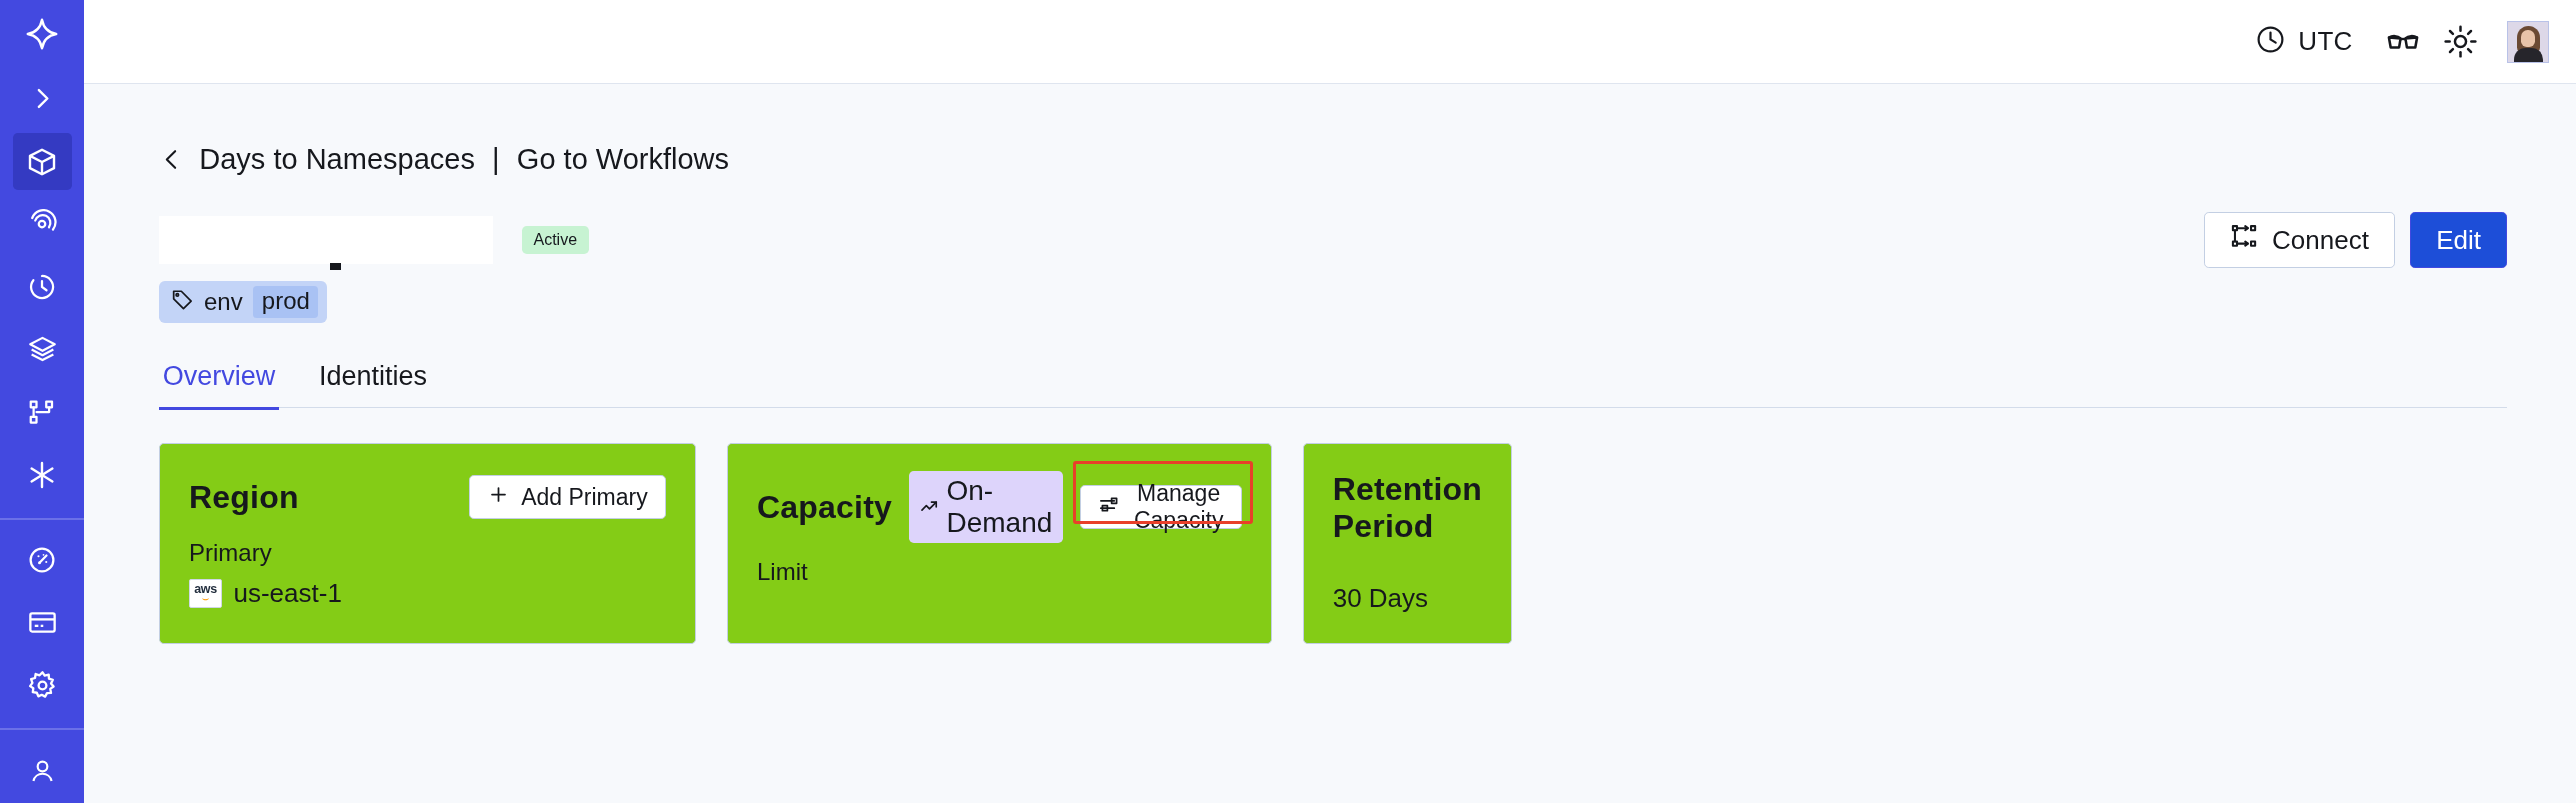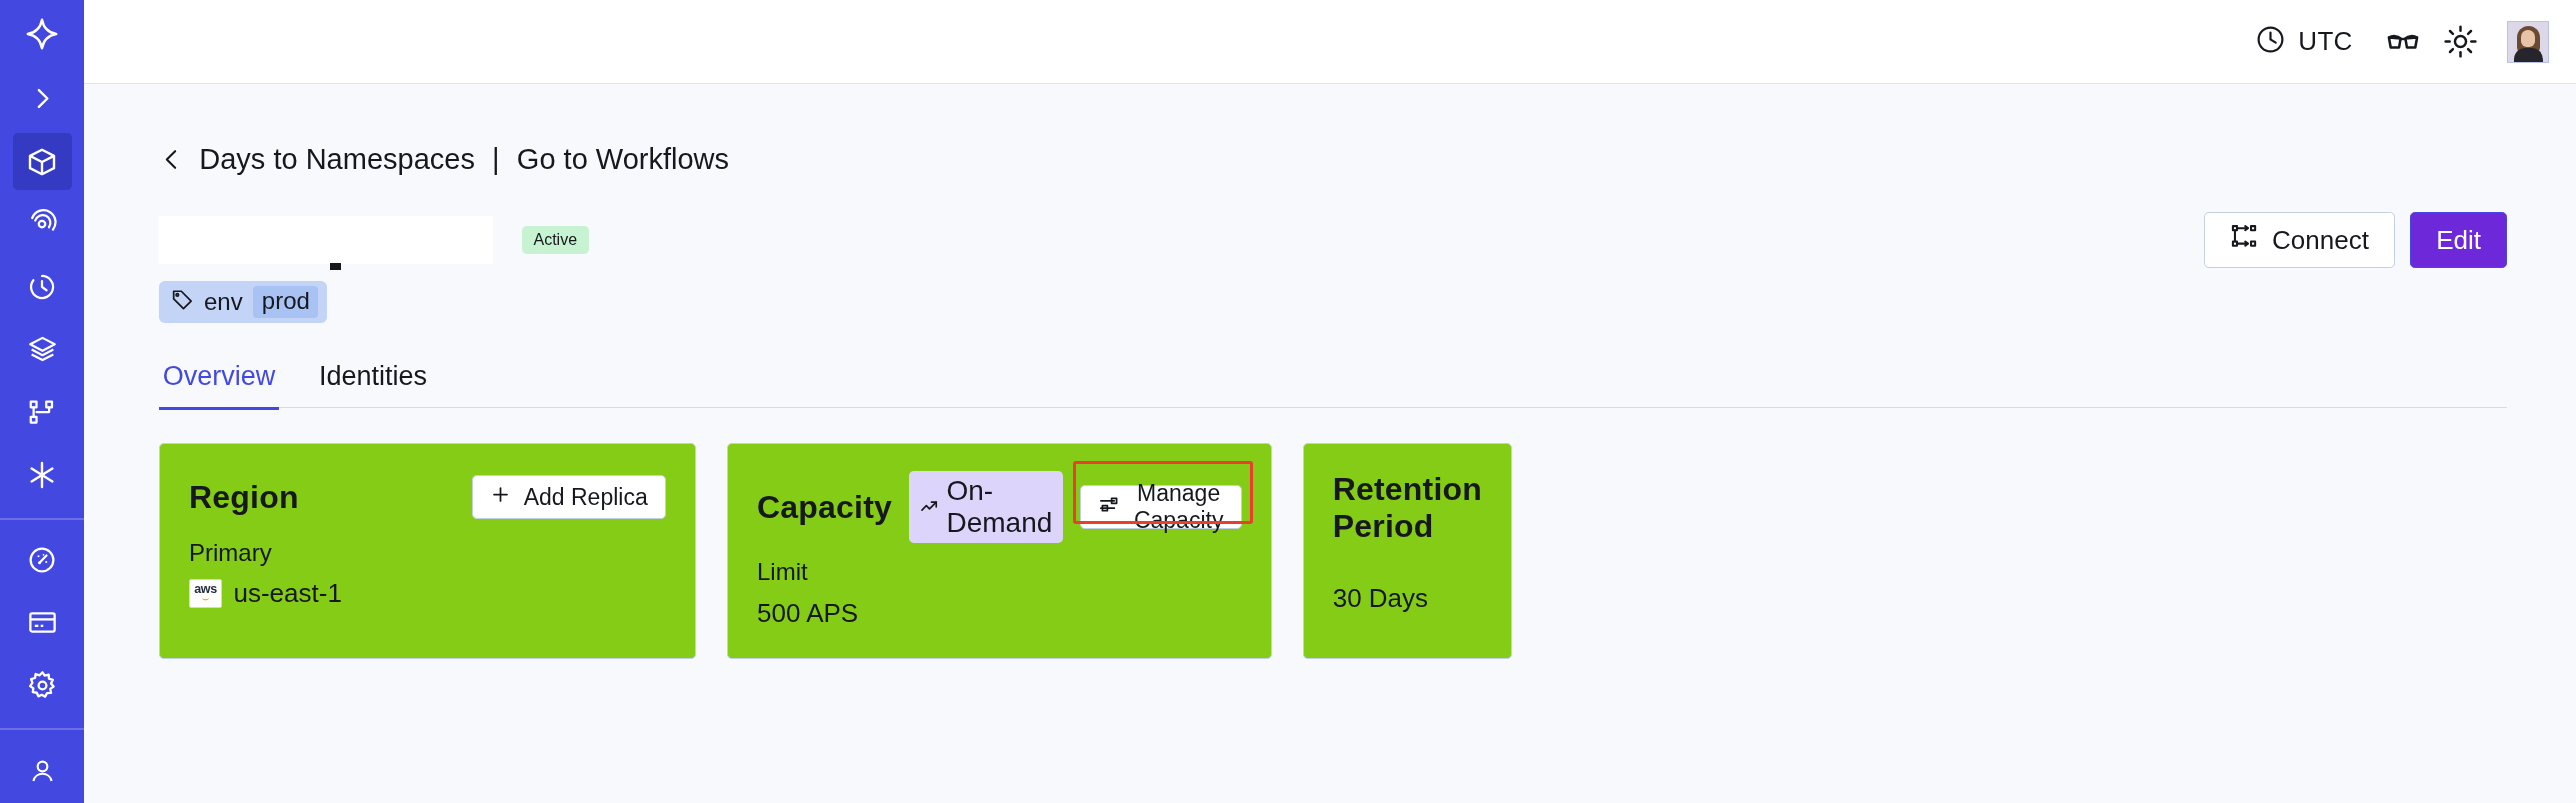--- a/index.html
+++ b/index.html
@@ -103,21 +103,21 @@
   .btn {
     display: inline-flex; align-items: center; justify-content: center; gap: 13.4px;
     font-size: 26px; border-radius: 4.8px; cursor: pointer;
     font-family: "Liberation Sans", sans-serif;
   }
   .btn-outline {
     background: #ffffff; border: 1px solid #c3cfe3; color: #16181d;
     height: 56px; padding: 0 25px;
   }
   .btn-primary {
-    background: #6d28d9; border: 1px solid #4349e0; color: #ffffff;
+    background: #1d4ed8; border: 1px solid #4349e0; color: #ffffff;
     height: 56px; padding: 0 25px;
   }
 
   .tag-row { margin-top: 13.4px; display: flex; }
   .tag {
     display: inline-flex; align-items: center; gap: 10.5px;
     background: #c3d4f7; border-radius: 5.8px; padding: 4.8px 8.6px 4.8px 11.5px;
     font-size: 24px; color: #16181d;
   }
   .tag-val {
@@ -390,21 +390,21 @@
           <div class="card-head">
             <span class="card-title">Region</span>
             <div class="card-action">
               <button class="btn-sm">
                 <span>
                   <svg width="21" height="21" viewBox="0 0 24 24" fill="none" stroke="#16181d" stroke-width="2" stroke-linecap="round">
                     <path d="M12 4.6 12 19.4"></path>
                       <path d="M4.6 12 19.4 12"></path>
                   </svg>
                 </span>
-                <span>Add Replica</span>
+                <span>Add Primary</span>
               </button>
             </div>
           </div>
           <div class="card-sub">Primary</div>
           <div class="card-value">
             <span class="aws-badge">
               <span class="aws-txt">aws</span>
                 <span class="aws-swoosh">⌣</span>
             </span>
             <span>us-east-1</span>
@@ -432,21 +432,20 @@
                     <rect x="14.2" y="5.6" width="5.2" height="5.2"></rect>
                     <rect x="4.6" y="13.2" width="5.2" height="5.2"></rect>
                   </svg>
                 </span>
                 <span>Manage Capacity</span>
               </button>
             </div>
           </div>
           <div class="highlight-ring" style="right:17.3px; top:16.3px; width:180px; height:63px;"></div>
           <div class="card-sub">Limit</div>
-          <div class="card-value">500 APS</div>
         </section>
 
         <section class="card retention">
           <div class="card-head">
             <span class="card-title">Retention Period</span>
           </div>
           <div class="retention-value">30 Days</div>
         </section>
 
       </div>

